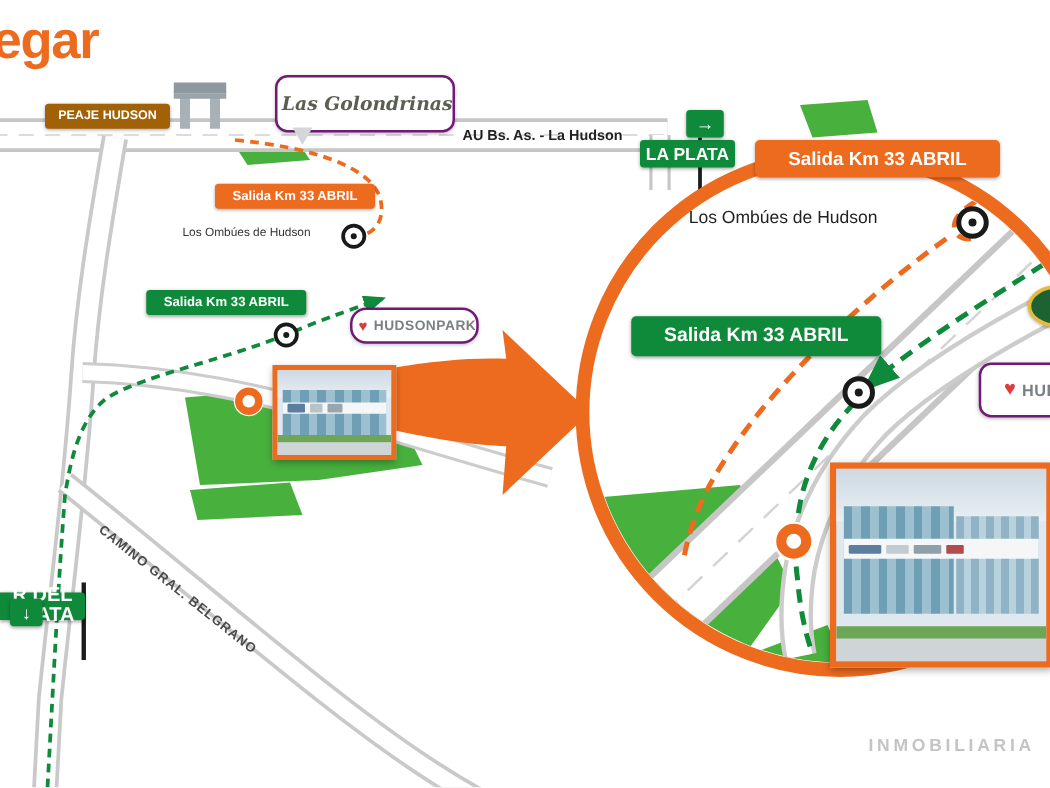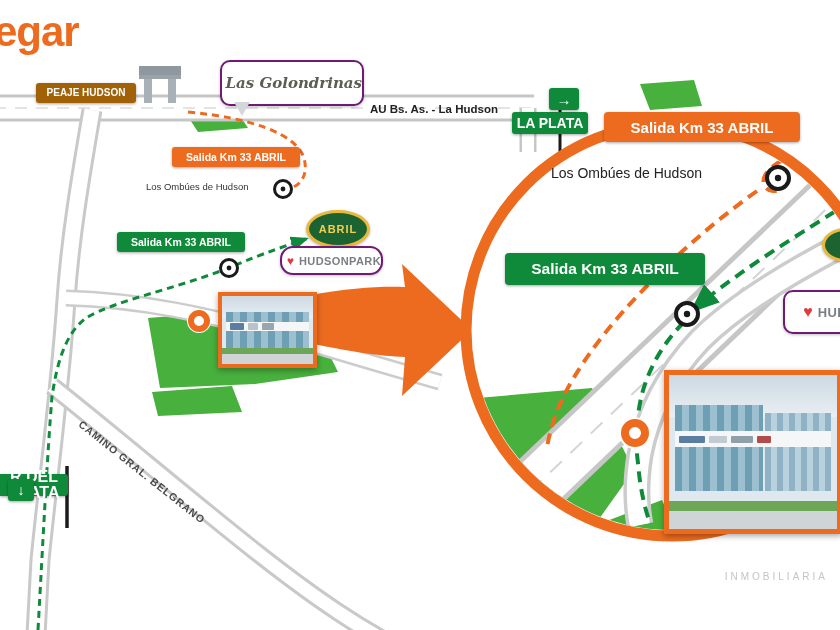--- a/index.html
+++ b/index.html
@@ -39,21 +39,21 @@
   .photo .glass{position:absolute;background:repeating-linear-gradient(90deg,#6f9fb4 0 7px,#9cc0cf 7px 14px);}
   .photo .glass2{position:absolute;background:repeating-linear-gradient(90deg,#8fb3c4 0 6px,#b7d2dd 6px 12px);}
   .photo .fascia{position:absolute;background:#f4f6f7;display:flex;align-items:center;gap:4px;padding:0 4px;box-sizing:border-box;}
   .photo .chip{height:7px;border-radius:1px;}
   .photo .ground{position:absolute;left:0;right:0;bottom:0;background:#cfd4d6;}
   .photo .bush{position:absolute;left:0;right:0;background:#6ea657;}
 
   .hp-heart{color:#E03A3E;font-weight:bold;}
   .hp-text{color:#7a7f83;font-weight:bold;letter-spacing:.4px;}
 
-  .watermark{right:12px;bottom:48px;color:#c4c4c4;font-size:10px;letter-spacing:3px;font-weight:normal;}
+  .watermark{right:12px;bottom:26px;color:#c4c4c4;font-size:14px;letter-spacing:3px;font-weight:bold;}
 </style>
 </head>
 <body>
 
 <div class="stage">
 
   <svg width="840" height="630" viewBox="0 0 840 630">
     <defs>
       <marker id="garrow" markerWidth="7" markerHeight="7" refX="5" refY="2.5" orient="auto">
         <path d="M0,0 L6,2.5 L0,5 Z" fill="#0F8A3B"></path>
@@ -178,21 +178,20 @@
   <div class="sign green" style="left:549px;top:88px;width:30px;height:22px;font-size:15px;">
     <span>→</span>
   </div>
 
   <div class="sign orange" style="left:172px;top:147px;width:128px;height:20px;font-size:10.5px;">Salida Km 33 ABRIL</div>
 
   <div class="label" style="left:146px;top:181px;font-size:9.5px;color:#333;">Los Ombúes de Hudson</div>
 
   <div class="sign green" style="left:117px;top:232px;width:128px;height:20px;font-size:10.5px;">Salida Km 33 ABRIL</div>
 
-  <div class="abril" style="left:306px;top:210px;width:58px;height:32px;font-size:11px;">ABRIL</div>
 
   <div class="plaque" style="left:280px;top:246px;width:99px;height:25px;border-radius:13px;">
     <span class="hp-heart" style="font-size:12px;">♥</span>
     <span class="hp-text" style="font-size:11px;">HUDSONPARK</span>
   </div>
 
   <div class="photo" style="left:218px;top:292px;width:91px;height:68px;">
     <div class="sky" style="height:22px;"></div>
     <div class="glass" style="left:4px;right:4px;top:16px;height:36px;"></div>
     <div class="fascia" style="left:4px;right:4px;top:26px;height:9px;">

